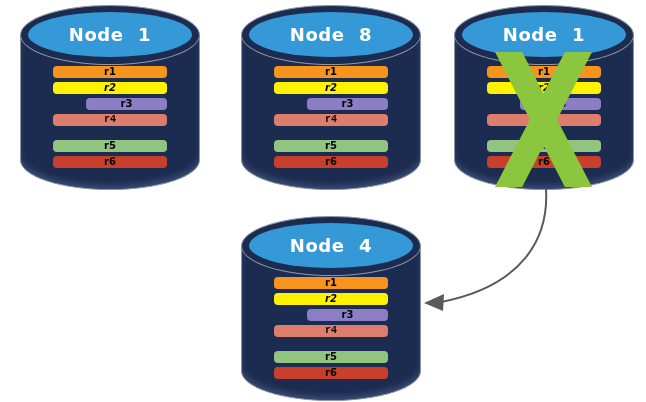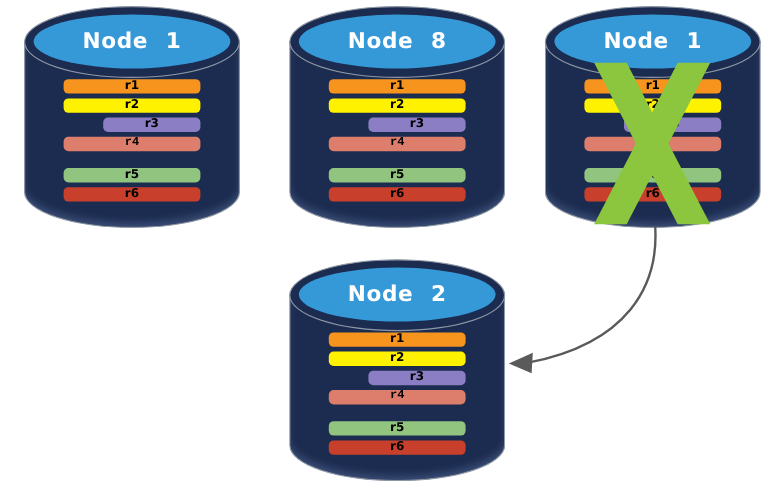--- a/index.html
+++ b/index.html
@@ -76,21 +76,21 @@
     height: 12px;
     margin-bottom: 4px;
     border-radius: 4px;
     text-align: center;
     font-size: 10px;
     font-weight: bold;
     line-height: 12px;
     color: var(--row-text, #000);
   }
   .row-r1 { background: var(--row-r1, #F7941E); }
-  .row-r2 { background: var(--row-r2, #FFF200); }
+  .row-r2 { background: var(--row-r2, #FFF200); font-style: italic; }
   .row-r3 { background: var(--row-r3, #8B7EC4); margin-left: 33px; }
   .row-r4 { background: var(--row-r4, #DD7D6C); font-family: Liberation Mono, monospace; }
   .row-r5 { background: var(--row-r5, #90C47F); margin-top: 14px; }
   .row-r6 { background: var(--row-r6, #C8402B); }
 
   
   .fail-x {
     position: absolute;
     left: 41px; top: 47px;
     width: 97px; height: 135px;
@@ -169,21 +169,21 @@
     <svg class="fail-x" viewBox="0 0 100 140" preserveAspectRatio="none">
       <polygon points="0,0 28,0 50,43 72,0 100,0 64,70 100,140 72,140 50,97 28,140 0,140 36,70"></polygon>
     </svg>
   </div>
 
   <div class="cylinder node-4">
     <div class="cyl-body"></div>
     <div class="cyl-top">
       <div class="cyl-top-inner"></div>
     </div>
-    <div class="cyl-title">Node 2</div>
+    <div class="cyl-title">Node 4</div>
     <div class="rows">
         <div class="row row-r1">r1</div>
         <div class="row row-r2">r2</div>
         <div class="row row-r3">r3</div>
         <div class="row row-r4">r4</div>
         <div class="row row-r5">r5</div>
         <div class="row row-r6">r6</div>
       </div>
   </div>
 

